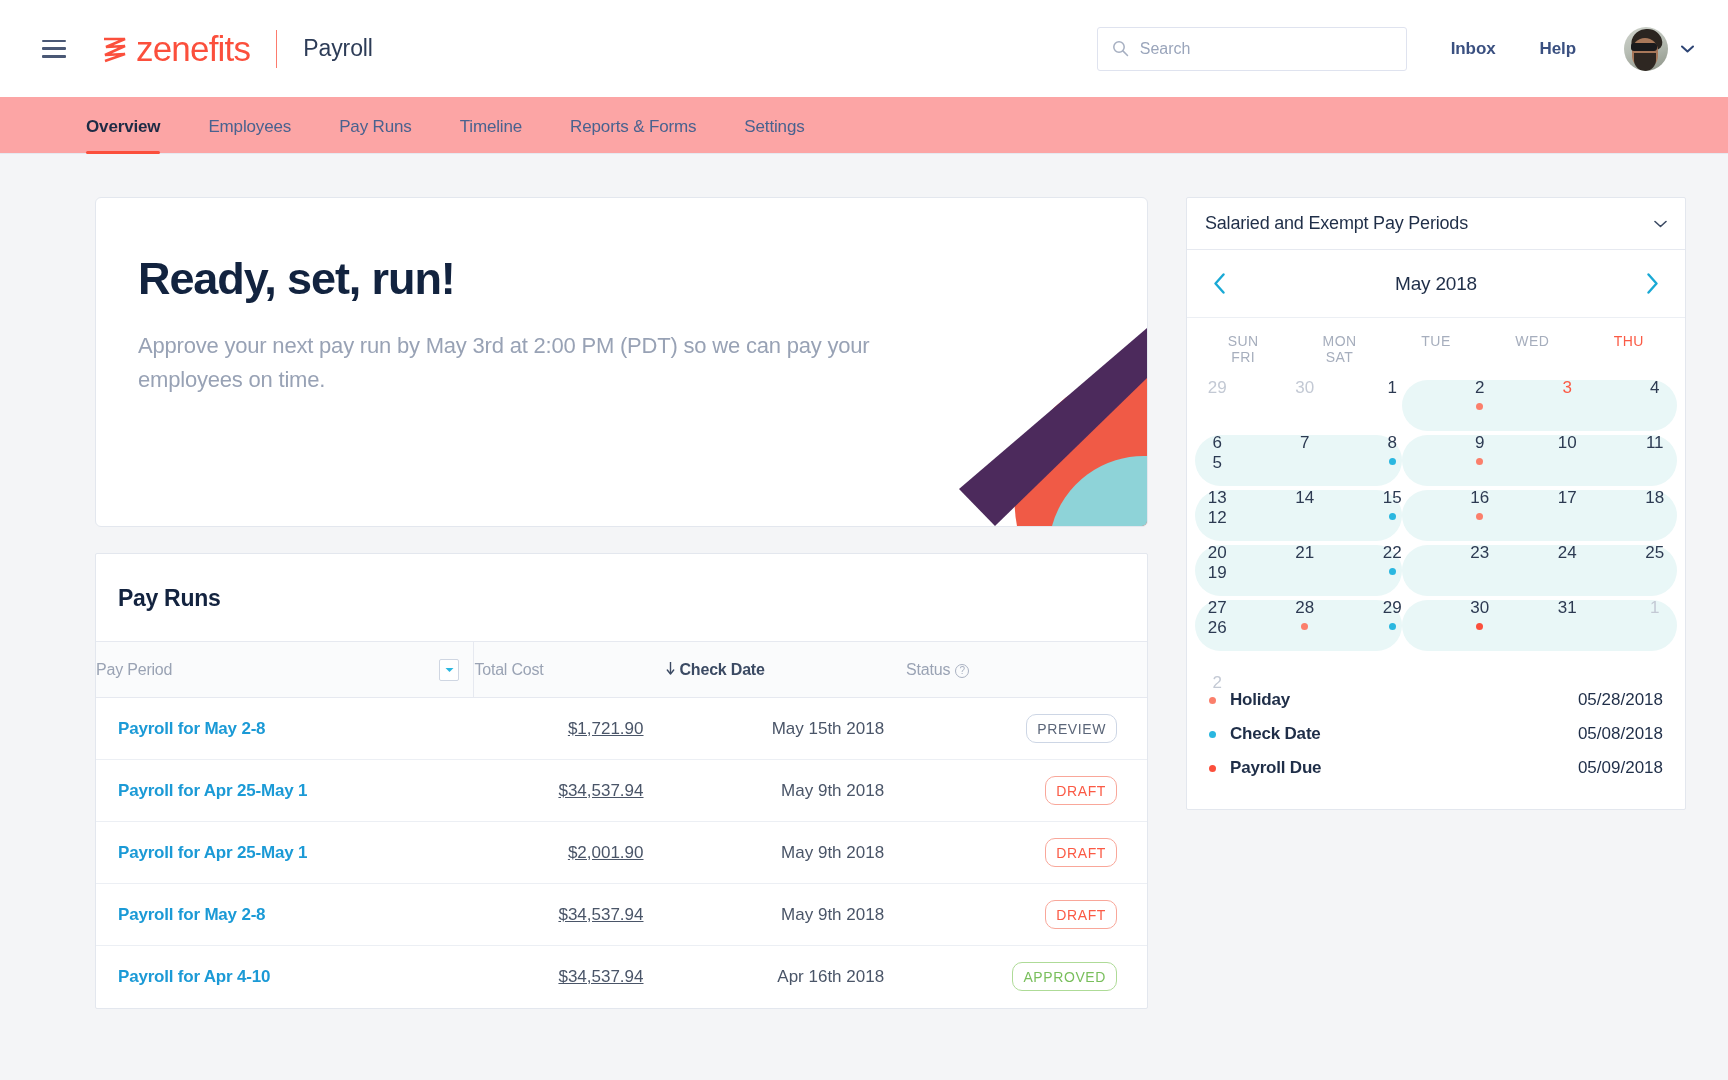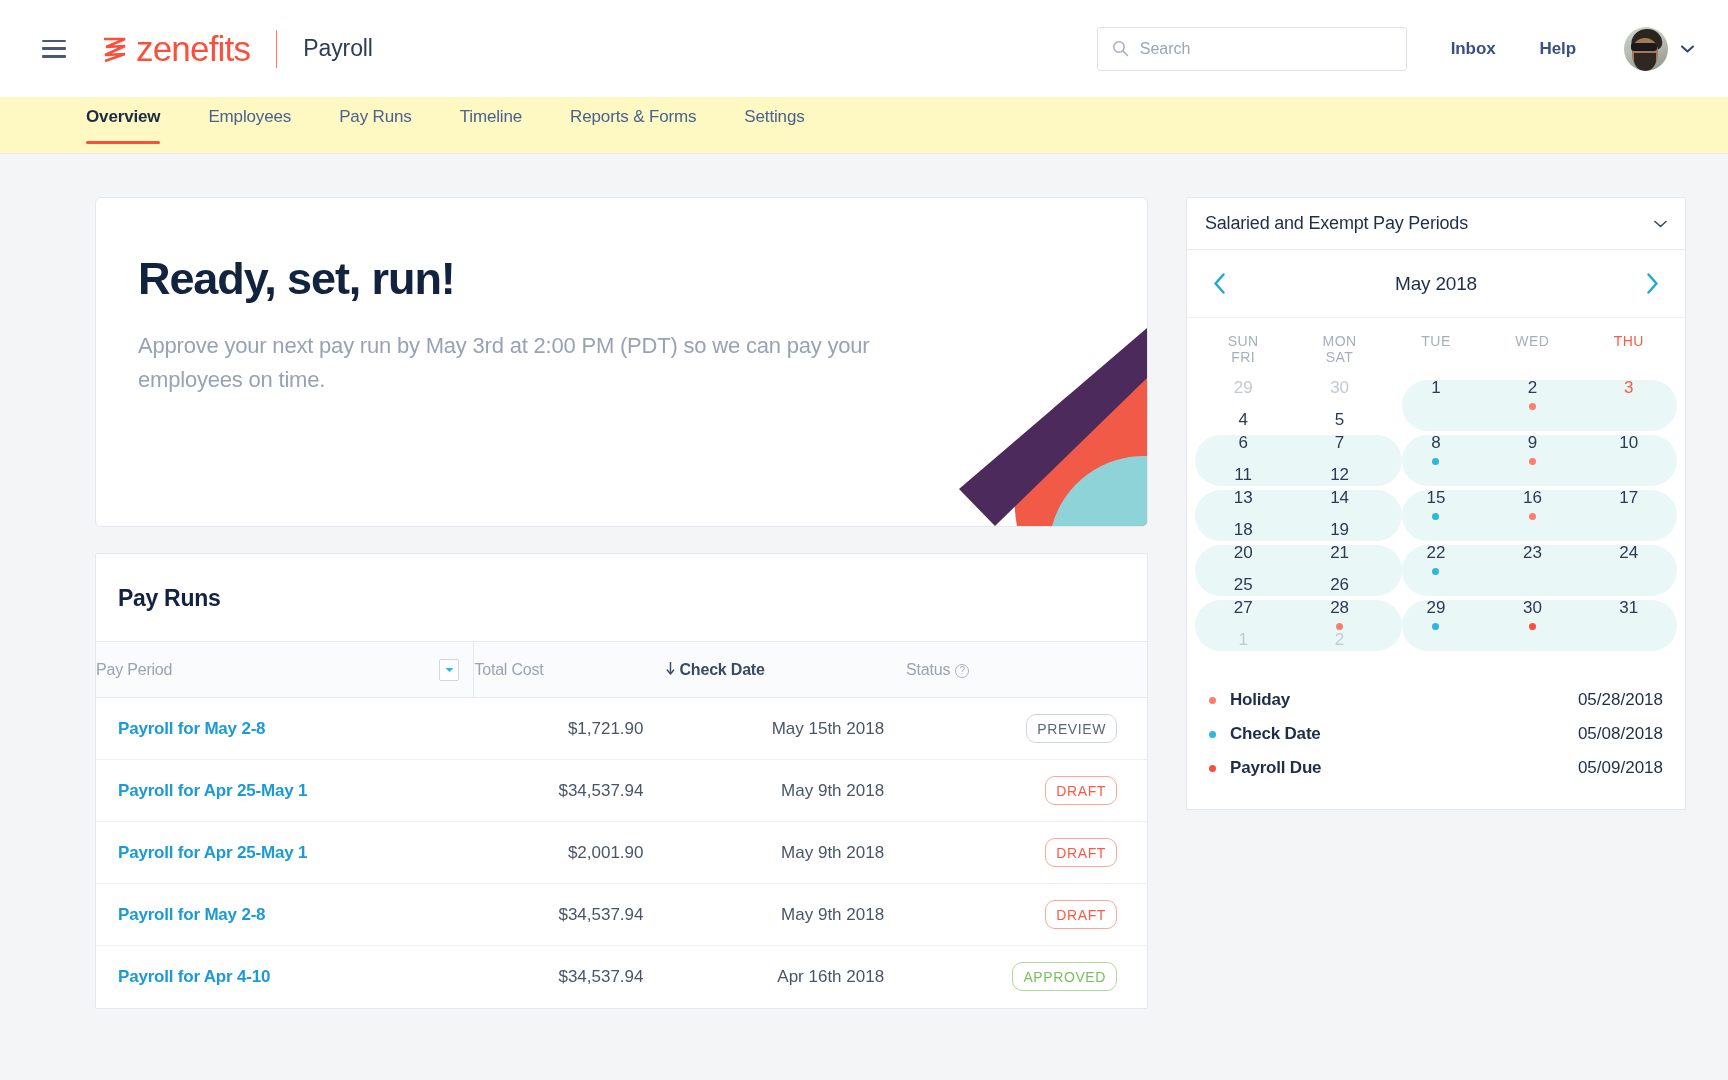--- a/index.html
+++ b/index.html
@@ -80,22 +80,22 @@
     background:#1a1a1c; border-radius: 3px;
   }
   .avatar .beard {
     position:absolute; left:10px; top:26px; width:22px; height:18px;
     background:#2e2722; border-radius: 0 0 11px 11px;
   }
   .caret-down { margin-left: 13px; }
 
   
   .tabs {
-    background: #fef9c3; height: 57px;
-    display: flex; align-items: center;
+    background: #fca5a5; height: 57px;
+    display: flex; align-items: flex-end;
     padding: 0 0 0 86px;
     border-bottom: 1px solid #e6e9f0;
   }
   .tab {
     font-size: 17px; color: #49628f; font-weight: 500;
     margin-right: 48px; padding-bottom: 16px;
     cursor: pointer; position: relative; letter-spacing: -0.15px;
   }
   .tab.active { color: #1d2b45; font-weight: bold; }
   .tab.active::after {
@@ -177,21 +177,21 @@
   table.payruns td {
     border-bottom: 1px solid #eceff4; height: 62px;
     font-size: 17px; color:#4a5568; vertical-align: middle;
   }
   table.payruns tr:last-child td { border-bottom: none; }
   td.c-period { padding-left: 22px; }
   td.c-period a {
     color: #1b9ad6; font-weight: bold; text-decoration: none;
     cursor: pointer; font-size: 17px; letter-spacing: -0.2px;
   }
-  td.c-cost { font-size: 17px; color:#4a5568; }
+  td.c-cost { font-size: 17px; color:#4a5568;text-decoration:underline; }
   td.c-date { font-size: 17px; color:#4a5568; }
 
   .badge {
     display:inline-block; font-size: 14px; letter-spacing: .6px;
     padding: 6px 10px 5px; border-radius: 10px; border:1px solid;
     font-weight: 400; min-width: 70px; text-align:center;
   }
   .badge.preview { color:#5b6679; border-color:#cdd6e5; }
   .badge.draft   { color:#fb5a45; border-color:#f9a79a; }
   .badge.approved{ color:#79bf5c; border-color:#aedb97; }
@@ -213,22 +213,22 @@
     display:grid; grid-template-columns: repeat(5,1fr);
     padding: 15px 8px 13px;
   }
   .cal-dows div {
     text-align:center; font-size: 14px; color:#a6aebd; letter-spacing: .5px;
   }
   .cal-dows div.today-dow { color:#fb5a45; }
 
   .cal-grid { padding: 0 8px 16px; }
   .cal-week {
-    display:grid; grid-template-columns: repeat(5,1fr);
-    position: relative; height: 55px;
+    display:grid; grid-template-columns: repeat(6,1fr);
+    position: relative; height: 55px; gap: 43px;
   }
   .cal-band {
     position:absolute; top:2px; bottom:2px; background:#e9f7f7;
     border-radius: 28px; z-index: 0;
   }
   .cal-day {
     position: relative; z-index: 1;
     display:flex; flex-direction:column; align-items:center; justify-content:center;
     font-size: 17px; color:#2c3a52; cursor:pointer;
   }

